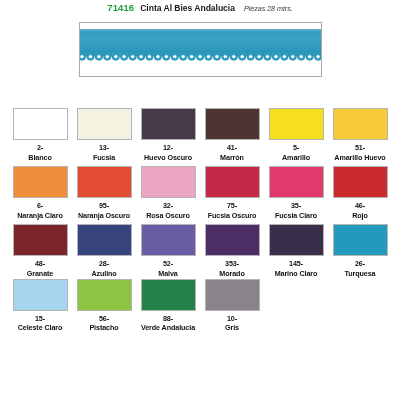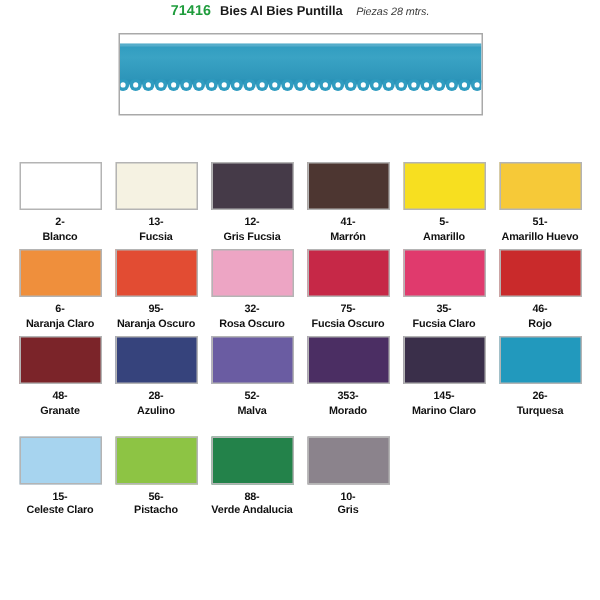--- a/index.html
+++ b/index.html
@@ -117,30 +117,30 @@
     font-weight: bold;
     color: #111111;
     text-align: center;
     line-height: 9.6px;
     letter-spacing: -0.1px;
     width: 64px;
     word-break: break-word;
   }
   .row-1 { margin-bottom: 4px; }
   .row-2 { margin-bottom: 4px; }
-  .row-3 { margin-bottom: 12px; }
+  .row-3 { margin-bottom: 0; }
 </style>
 </head>
 <body>
 
 <div id="page">
 
   <div class="header">
     <span class="hdr-code">71416</span>
-    <span class="hdr-name">Bies Al Bies Puntilla</span>
+    <span class="hdr-name">Cinta Al Bies Andalucia</span>
     <span class="hdr-qty">Piezas 28 mtrs.</span>
   </div>
 
   <div class="photo-frame">
     <div class="ribbon-body"></div>
     <div class="ribbon-scallop">
       <svg viewBox="0 0 243 13" preserveAspectRatio="none">
         <g id="scallops">
             <rect x="0" y="0" width="243" height="3.4" fill="#2b93b8"></rect>
             <circle cx="2.05" cy="3.6" r="4.1" fill="#309cc0"></circle>
@@ -222,21 +222,21 @@
         <div class="swatch" style="background: rgb(245, 242, 226);"></div>
         <div class="swatch-label">
             <div>13-</div>
             <div>Fucsia</div>
           </div>
       </div>
       <div class="cell">
         <div class="swatch" style="background: rgb(69, 58, 72);"></div>
         <div class="swatch-label">
             <div>12-</div>
-            <div>Gris Fucsia</div>
+            <div>Huevo Oscuro</div>
           </div>
       </div>
       <div class="cell">
         <div class="swatch" style="background: rgb(77, 54, 49);"></div>
         <div class="swatch-label">
             <div>41-</div>
             <div>Marrón</div>
           </div>
       </div>
       <div class="cell">

